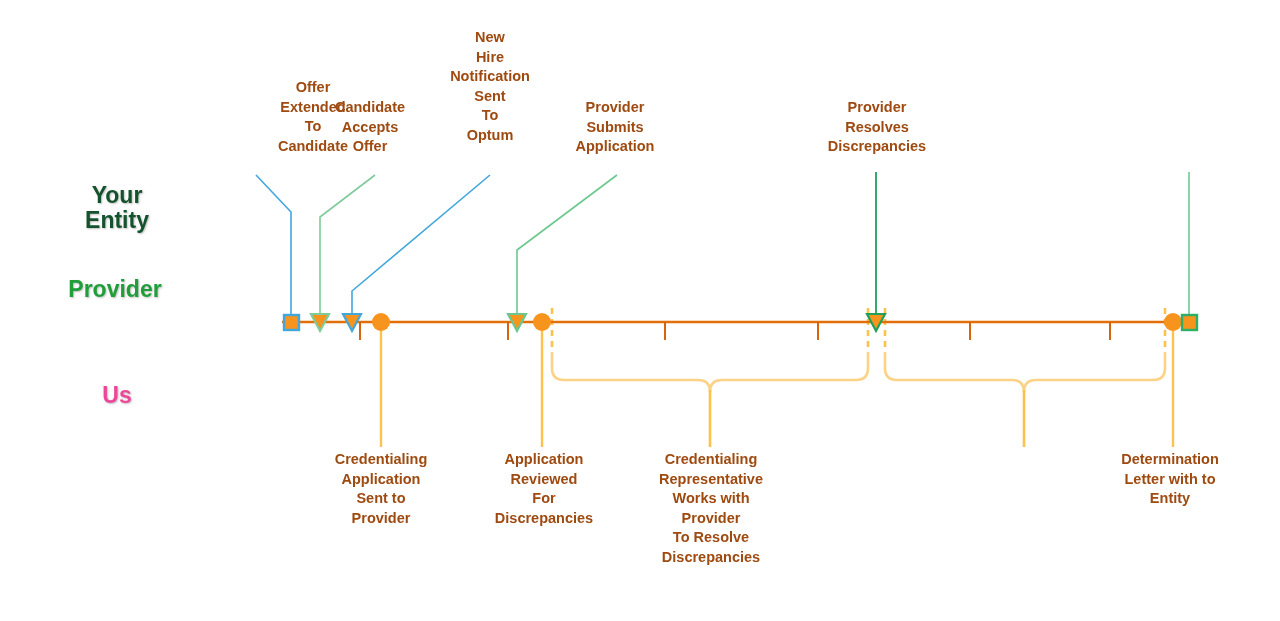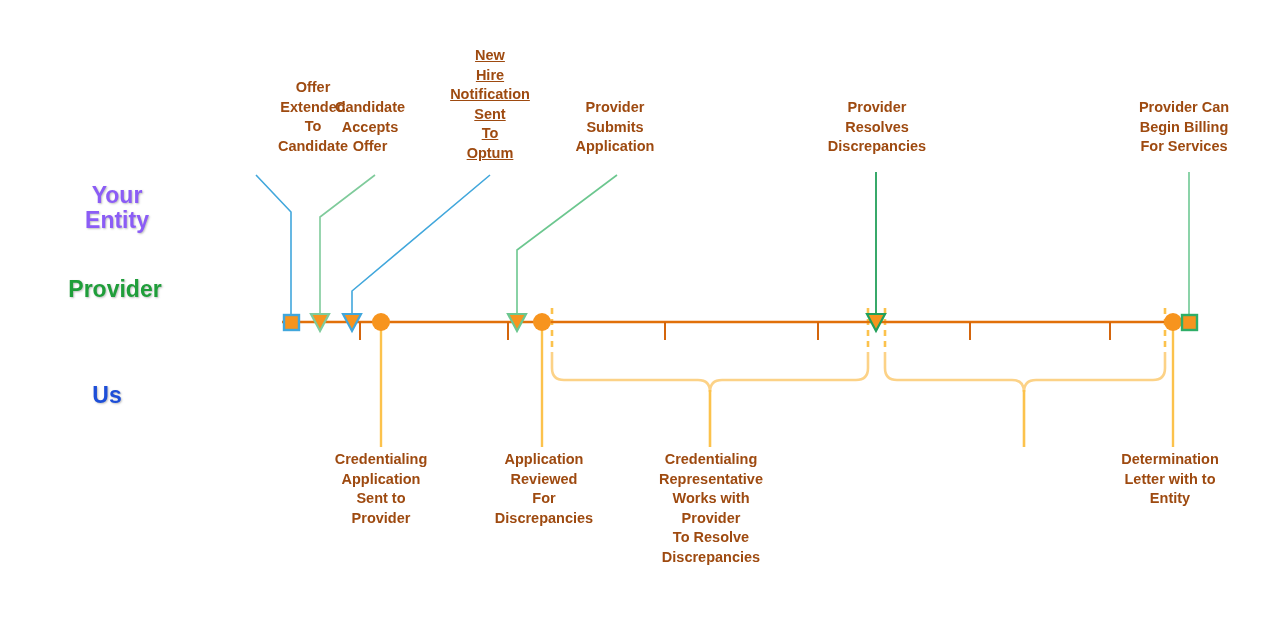--- a/index.html
+++ b/index.html
@@ -15,23 +15,23 @@
 
   .legend{
     position:absolute;
     font-weight:700;
     font-size:23px;
     line-height:25px;
     text-align:center;
     white-space:pre-line;
     text-shadow:1px 1px 2px rgba(180,180,180,.85), 0 0 3px rgba(255,255,255,.9);
   }
-  #legend-your-entity{left:62px;top:183px;width:110px;color:#8b5cf6;}
+  #legend-your-entity{left:62px;top:183px;width:110px;color:#14532d;}
   #legend-provider{left:20px;top:277px;width:190px;color:#1f9e3a;}
-  #legend-us{left:52px;top:383px;width:110px;color:#1d4ed8;}
+  #legend-us{left:62px;top:383px;width:110px;color:#ec4899;}
 
   .callout{
     position:absolute;
     font-weight:700;
     font-size:14.5px;
     line-height:19.5px;
     color:#9e4a10;
     text-align:center;
     white-space:pre-line;
   }
@@ -130,35 +130,32 @@
   <div class="legend" id="legend-provider">Provider</div>
   <div class="legend" id="legend-us">Us</div>
 
   <div class="callout callout-top" style="left:268px;top:78px;width:90px;">Offer
 Extended
 To
 Candidate</div>
   <div class="callout callout-top" style="left:318px;top:98px;width:104px;">Candidate
 Accepts
 Offer</div>
-  <div class="callout callout-top" style="left:437px;top:46px;width:106px;text-decoration:underline;">New
+  <div class="callout callout-top" style="left:437px;top:28px;width:106px;">New
 Hire
 Notification
 Sent
 To
 Optum</div>
   <div class="callout callout-top" style="left:563px;top:98px;width:104px;">Provider
 Submits
 Application</div>
   <div class="callout callout-top" style="left:812px;top:98px;width:130px;">Provider
 Resolves
 Discrepancies</div>
-  <div class="callout callout-top" style="left:1122px;top:98px;width:124px;">Provider Can
-Begin Billing
-For Services</div>
 
   <div class="callout callout-bottom" style="left:321px;top:450px;width:120px;">Credentialing
 Application
 Sent to
 Provider</div>
   <div class="callout callout-bottom" style="left:481px;top:450px;width:126px;">Application
 Reviewed
 For
 Discrepancies</div>
   <div class="callout callout-bottom" style="left:645px;top:450px;width:132px;">Credentialing

